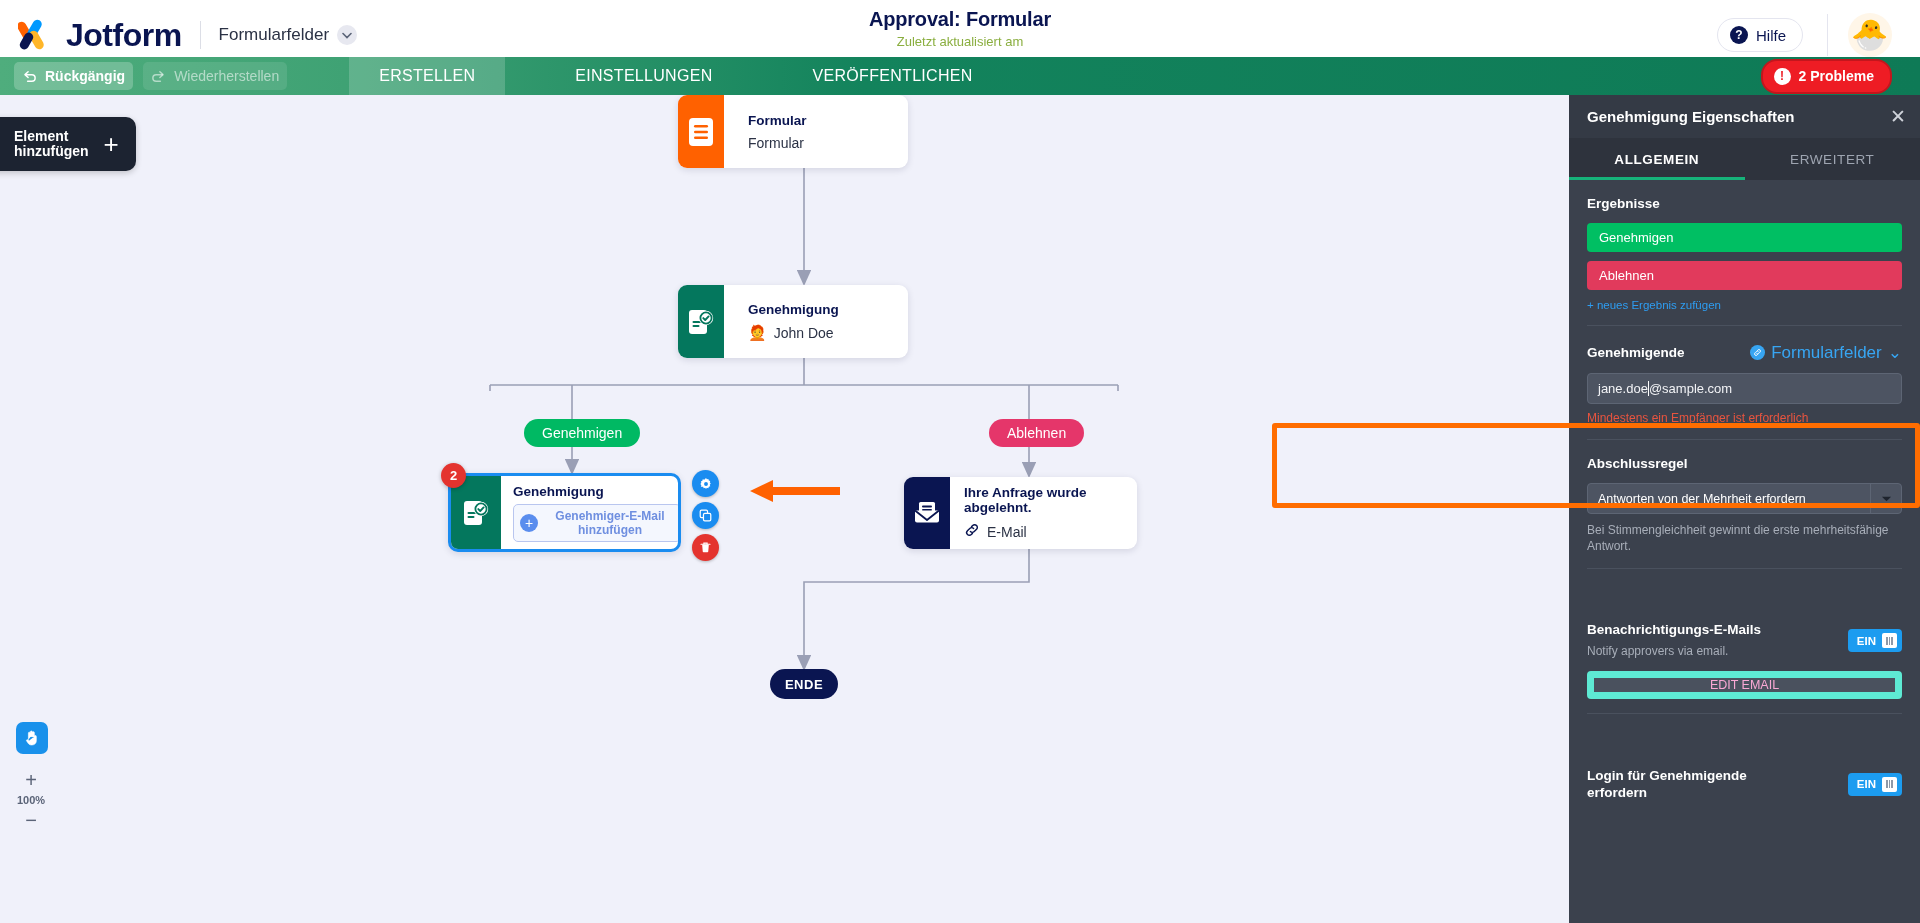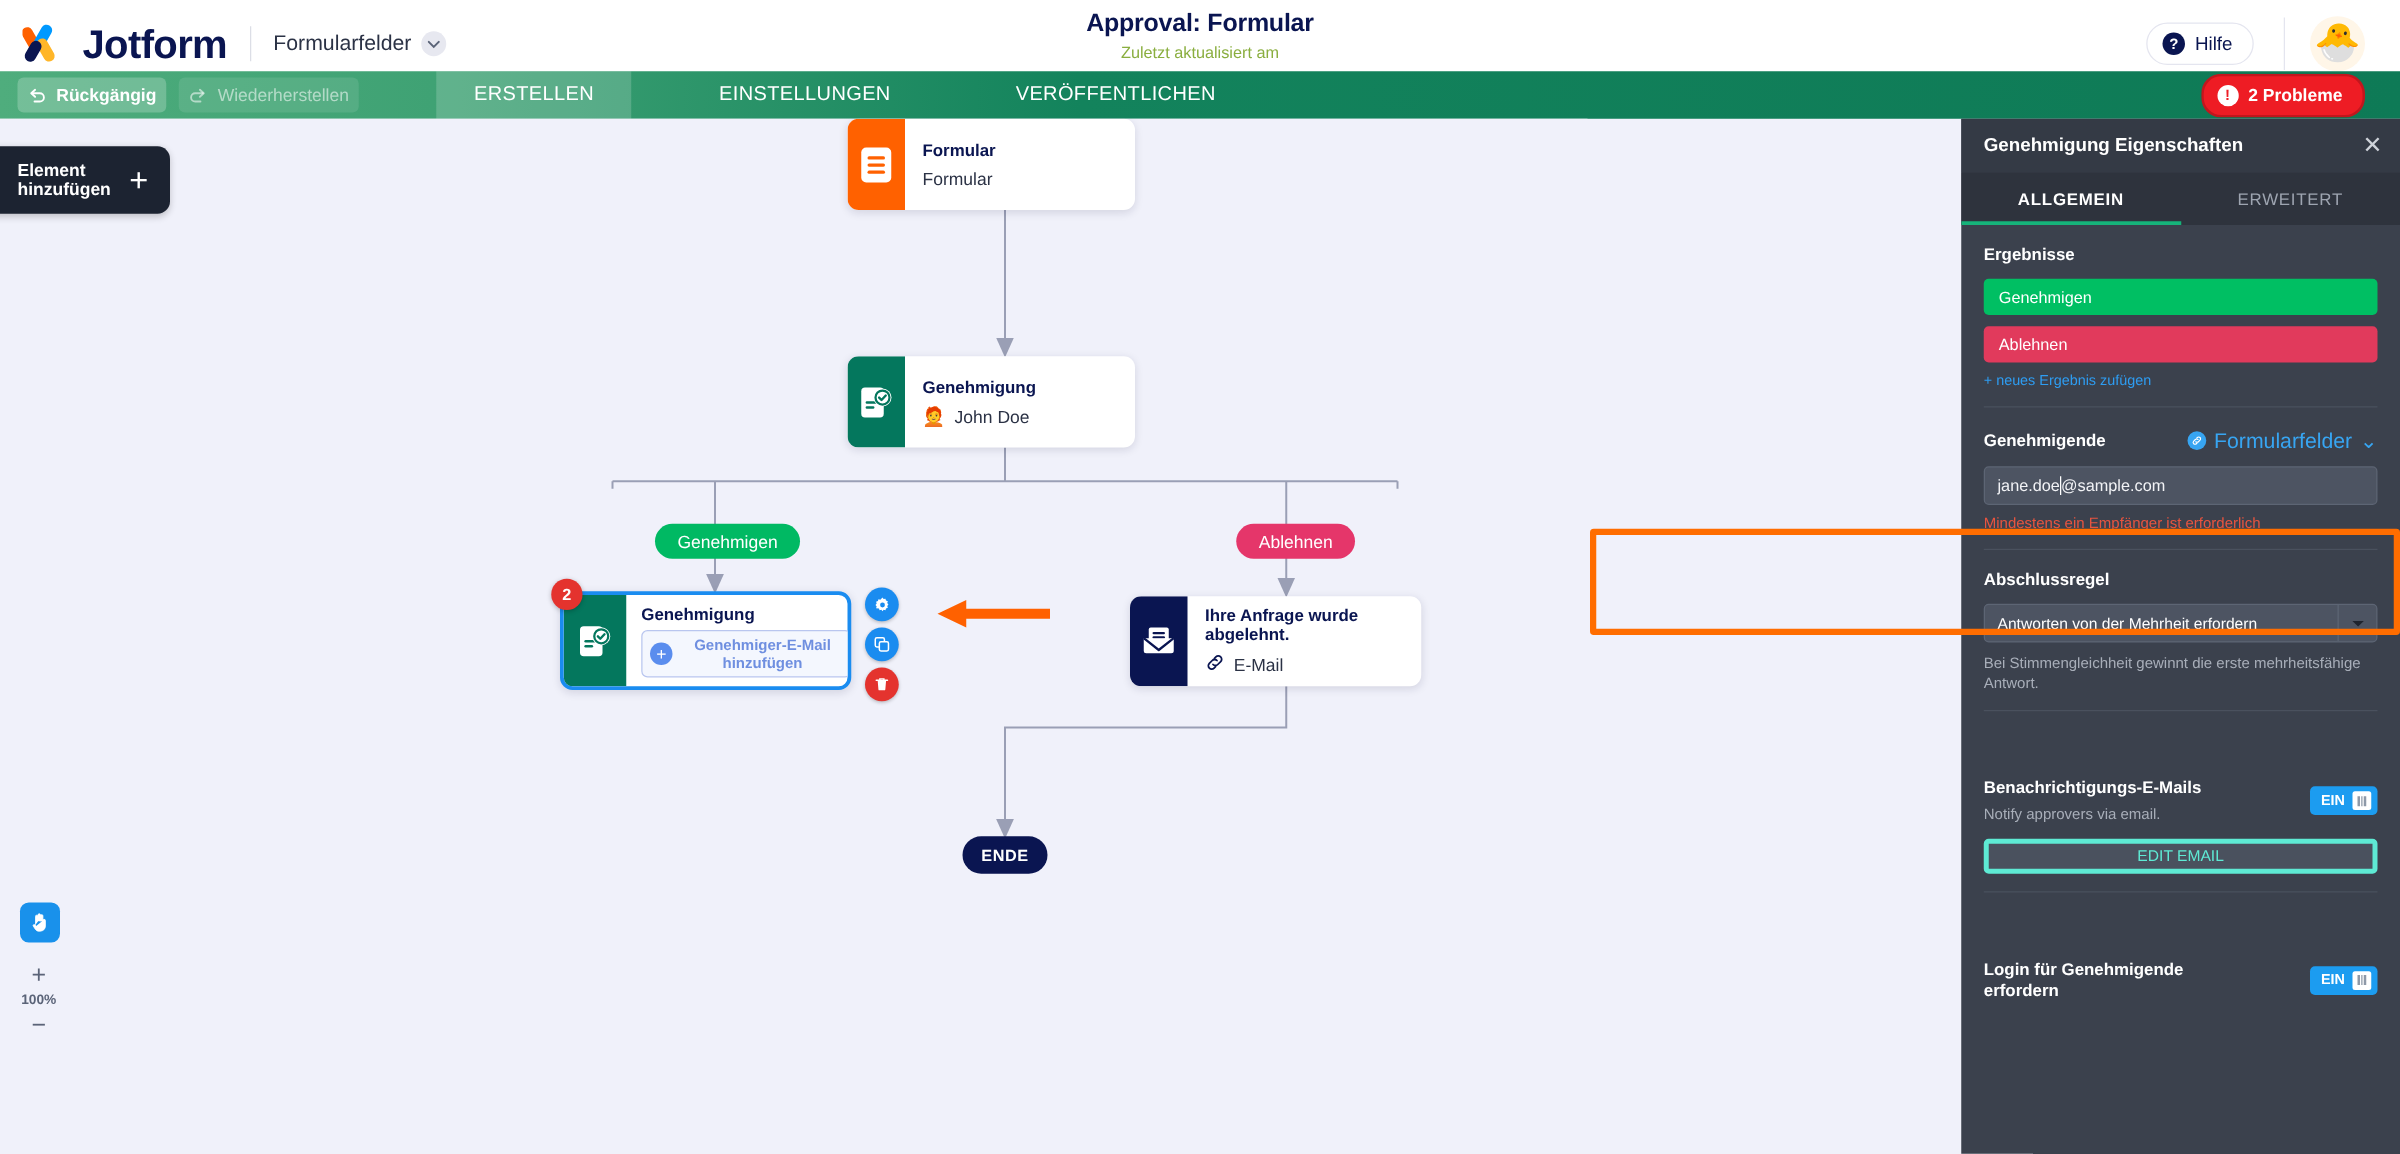--- a/index.html
+++ b/index.html
@@ -124,21 +124,21 @@
   .zoom-stack { display:flex; flex-direction:column; align-items:center; gap: 6px; }
   .zoom-btn { font-size: 20px; color: #5b6478; cursor: pointer; line-height: 16px; }
   .zoom-pct { font-size: 11px; color: #5b6478; font-weight: bold; }
 
   
   .node {
     position: absolute; display: flex; border-radius: 9px; overflow: hidden;
     background: #fff; box-shadow: 0 2px 7px rgba(20,25,60,0.13);
   }
   .node-icon { width: 46px; display:flex; align-items:center; justify-content:center; flex:none; }
-  .node-body { padding: 11px 16px 11px 14px; display:flex; flex-direction:column; justify-content:center; }
+  .node-body { padding: 11px 16px 11px 24px; display:flex; flex-direction:column; justify-content:center; }
   .node-title { font-size: 13.5px; font-weight: bold; color: #0a1551; }
   .node-sub { font-size: 14px; color: #2b3245; margin-top: 7px; display:flex; align-items:center; gap:7px; }
 
   #node-form { left: 678px; top: 0px; width: 230px; height: 73px; }
   #node-form .node-icon { background: #ff6100; }
   #node-approval { left: 678px; top: 190px; width: 230px; height: 73px; }
   #node-approval .node-icon { background: #04775d; }
 
   #node-approval2 {
     left: 448px; top: 378px; width: 233px; height: 79px;
@@ -274,23 +274,23 @@
     display:flex; align-items:center; gap: 6px; background:#1c9cf0;
     border-radius: 4px; height: 23px; padding: 0 5px 0 9px; cursor:pointer; flex:none;
   }
   .toggle-label { font-size: 11.5px; font-weight: bold; color:#fff; }
   .toggle-knob {
     width: 15px; height: 15px; background:#fff; border-radius: 2px;
     display:flex; align-items:center; justify-content:center; gap:1px;
   }
   .toggle-knob i { width:1.5px; height:8px; background:#8e99a8; display:block; }
   .edit-email-btn {
-    margin-top: 12px; height: 28px; background:#4a515e; border:4px solid #5eead4;
+    margin-top: 12px; height: 28px; background:#4a515e; border:7px solid #5eead4;
     border-radius: 4px; display:flex; align-items:center; justify-content:center;
-    font-size: 12.5px; color:#5eead4; cursor:pointer;
+    font-size: 12.5px; color:#f9a8d4; cursor:pointer;
   }
 
   
   .highlight-box {
     position: absolute; left: 1272px; top: 423px; width: 648px; height: 85px;
     border: 5px solid #ff6d00; border-radius: 3px; pointer-events:none; z-index: 50;
   }
 </style>
 </head>
 <body>

